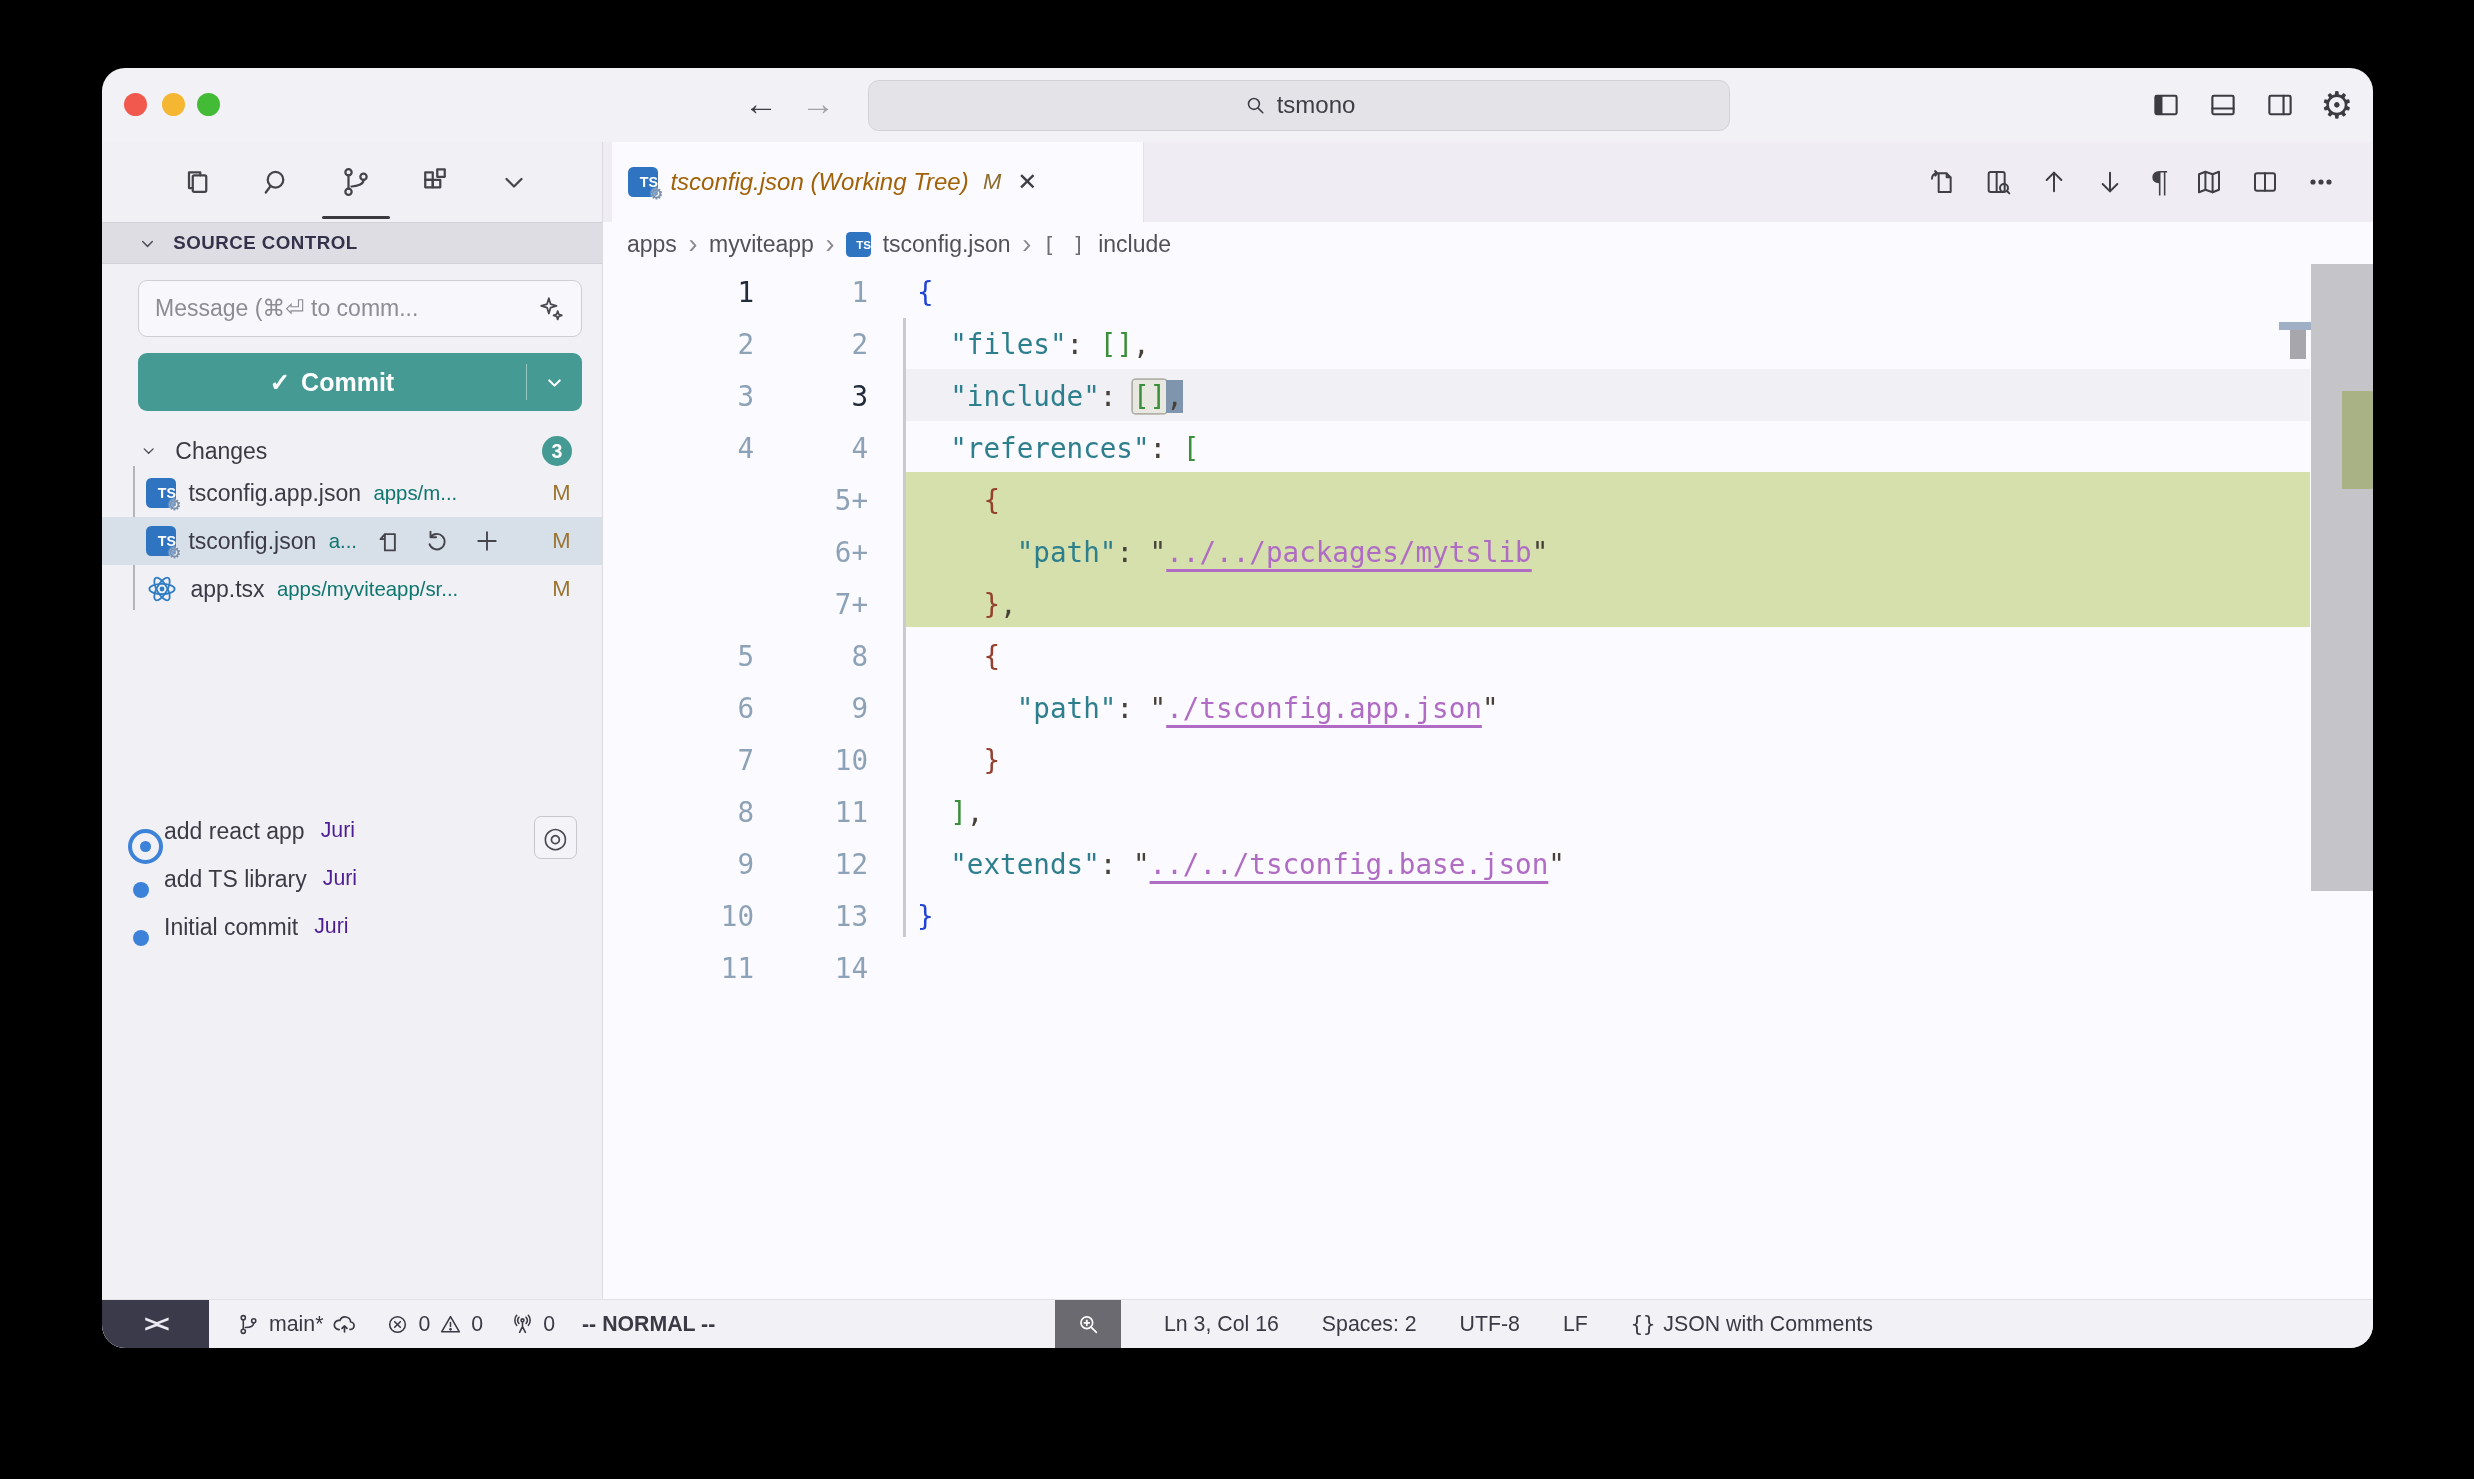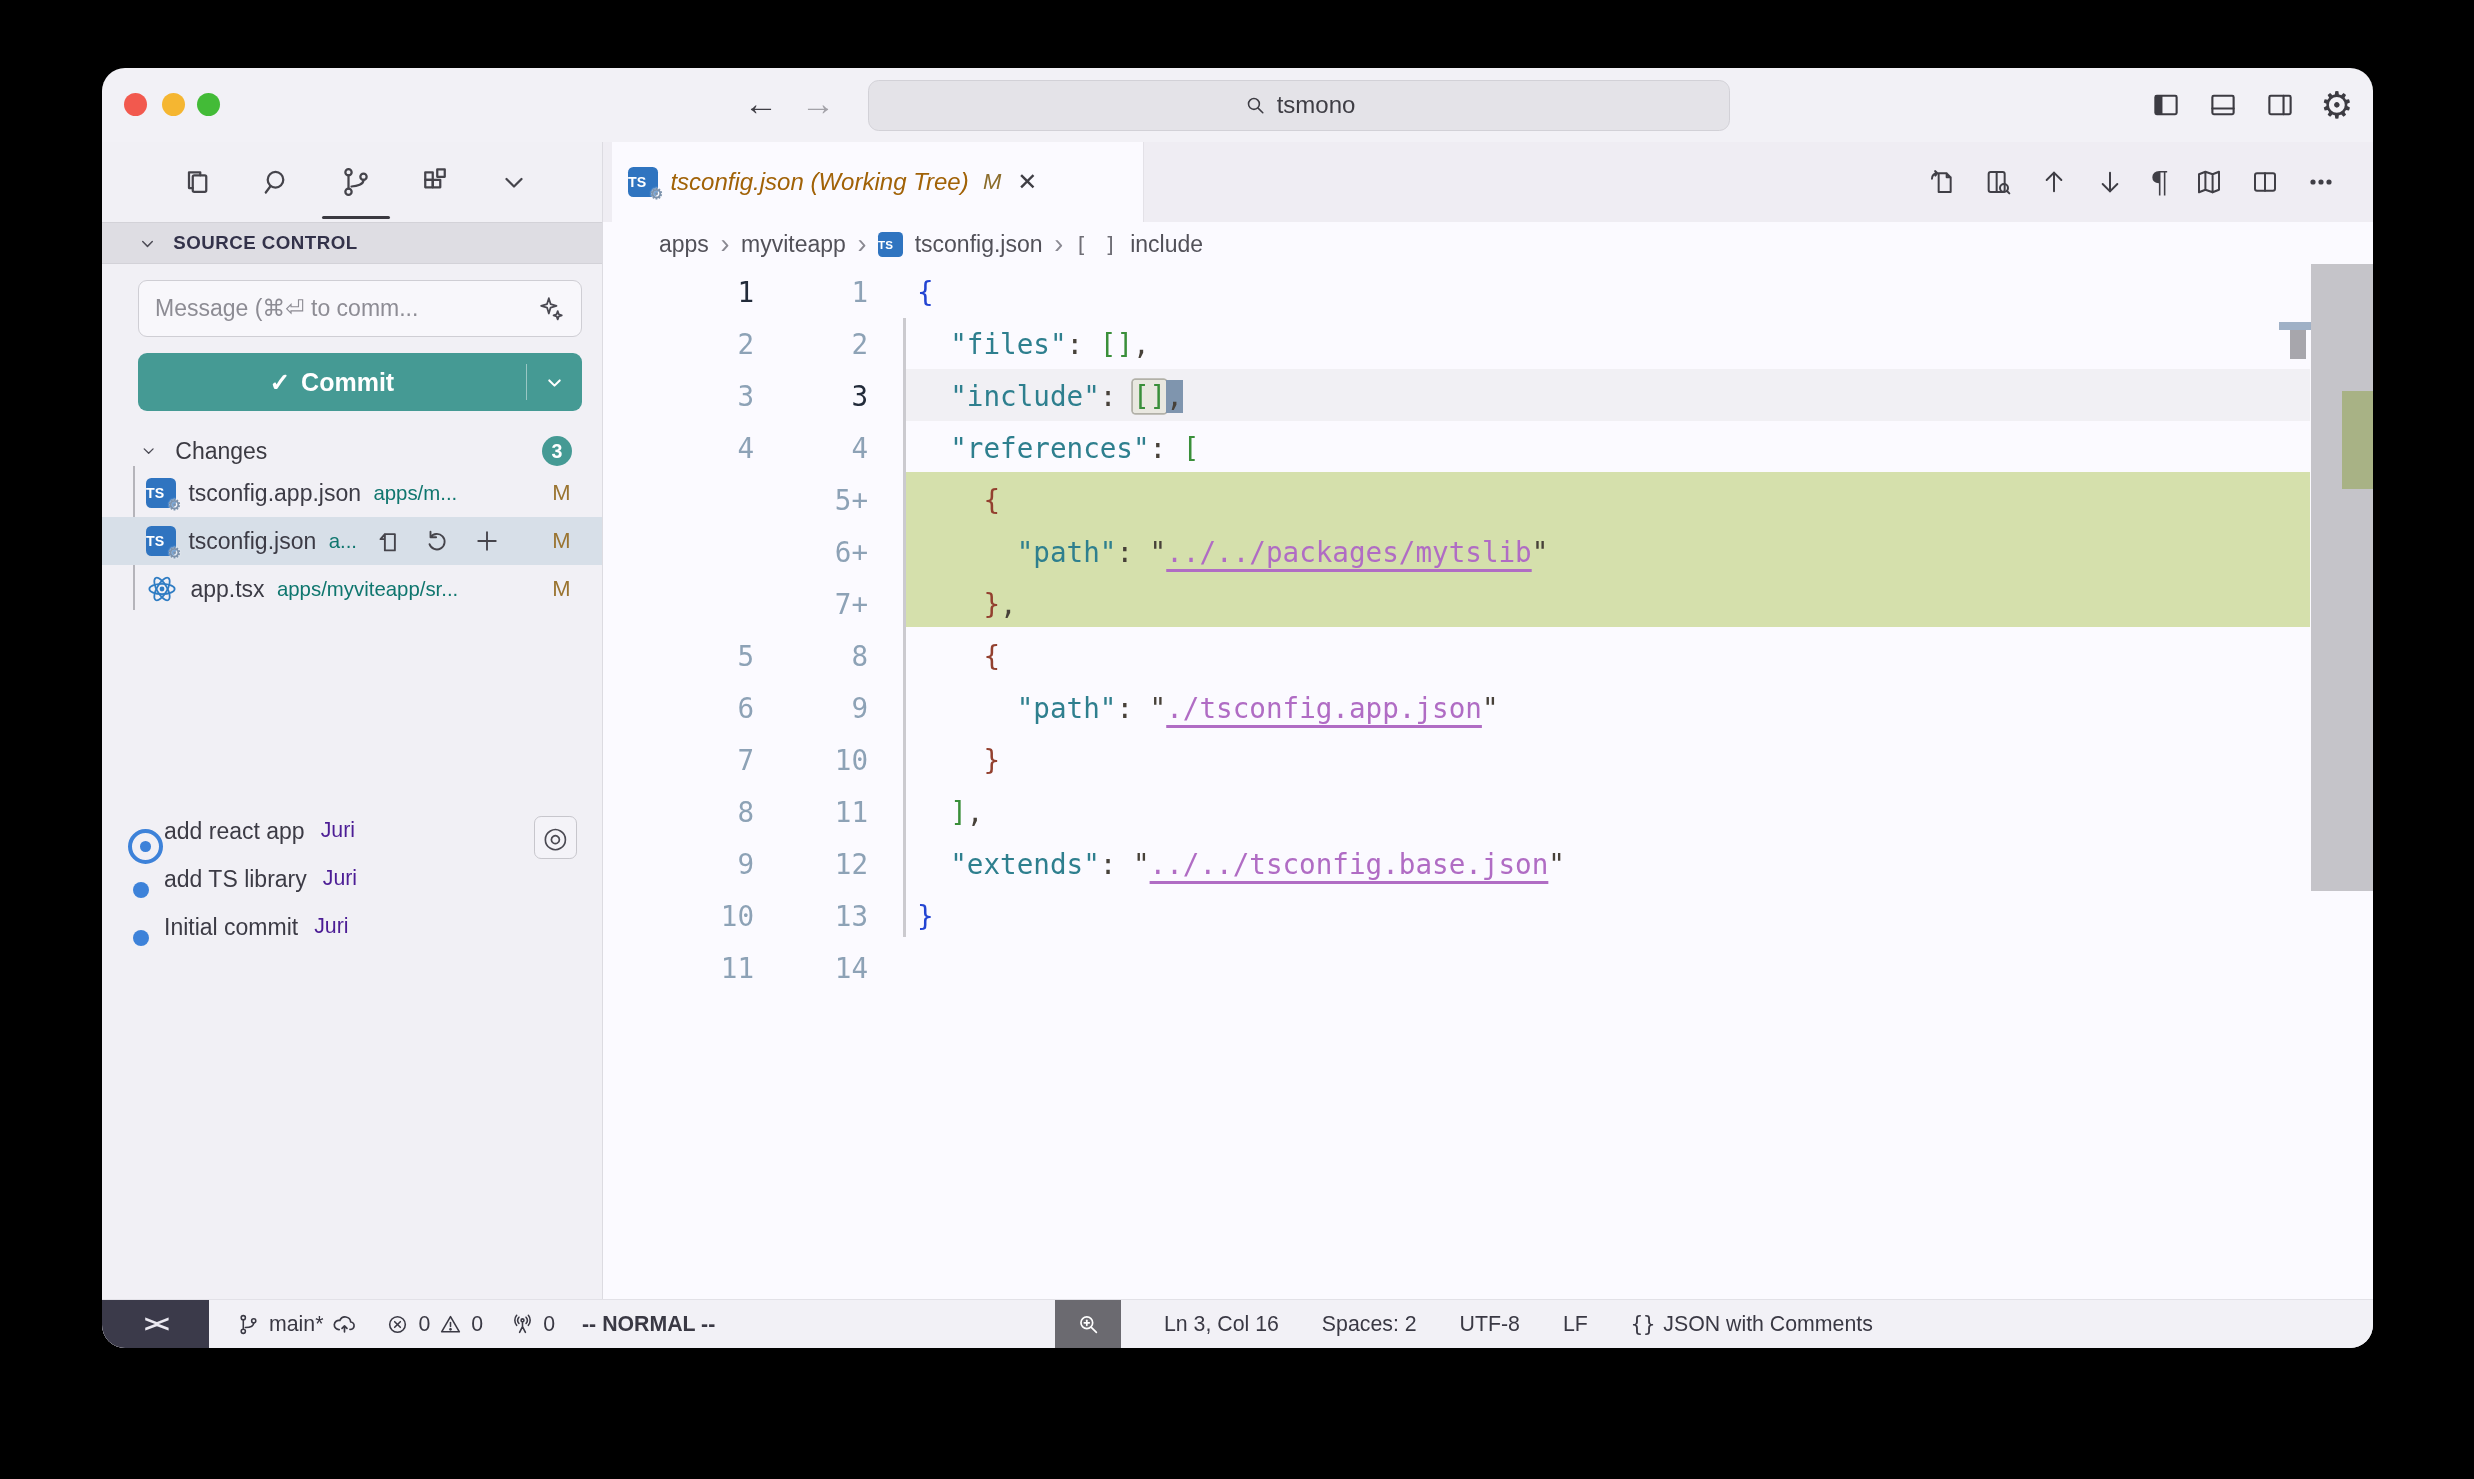--- a/index.html
+++ b/index.html
@@ -50,42 +50,42 @@
          font-size:19.6px;font-weight:bold;display:flex;align-items:center;justify-content:center}
   .filerow{height:48px;display:flex;align-items:center;padding-left:44px;position:relative}
   .filerow.sel{background:#d7dfe8}
   .filerow .fname{font-size:23px;color:#3c3b45;margin-left:12.4px;white-space:nowrap}
   .filerow .fdesc{font-size:20.4px;color:#0f766e;margin-left:12.4px;white-space:nowrap}
   .filerow .facts{display:flex;align-items:center;gap:19.6px;margin-left:16px;color:#45444b}
   .filerow .fm{margin-left:auto;width:27px;margin-right:27px;text-align:center;font-size:22px;color:#9a7430}
   .indentline{position:absolute;left:31px;top:324px;width:1.8px;height:144px;background:#b5b4ba}
 
   .tsicon{width:30px;height:30px;border-radius:5.3px;background:#2f74c0;color:#fff;font-weight:bold;font-size:14.2px;
-          display:flex;align-items:center;justify-content:flex-start;position:relative;flex:none}
+          display:flex;align-items:center;justify-content:flex-end;position:relative;flex:none}
   .tsicon .gear{position:absolute;right:-5.3px;bottom:-6.2px;font-size:15px;color:#7d93ad;text-shadow:0 0 1.8px #fff}
   .grow{height:48px;display:flex;align-items:flex-start;padding-left:62px;position:relative}
   .grow .gname{font-size:23px;color:#3c3b45;white-space:nowrap}
   .grow .gauthor{font-size:21.3px;color:#4c1d95;margin-left:16px}
   .gdot{position:absolute;left:31px;top:16px;width:16px;height:16px;border-radius:50%;background:#3d82d9}
   .ghead{position:absolute;left:26px;top:10.7px;width:27px;height:27px;border-radius:50%;border:4.4px solid #3d82d9;
          display:flex;align-items:center;justify-content:center}
   .ghead i{width:10.7px;height:10.7px;border-radius:50%;background:#3d82d9}
   .gbtn{position:absolute;right:25px;top:-1.8px;width:41px;height:41px;border:0.9px solid #c7c6cc;border-radius:7.1px;
         display:flex;align-items:center;justify-content:center;font-size:28.4px;color:#4a4952;background:#f4f3f8}
 
   
   .tabbar{height:80px;background:#efedf3;display:flex;align-items:center;position:relative}
   .tab{position:absolute;left:9px;top:0;width:532px;height:80px;background:#fbfaff;display:flex;align-items:center;
        padding-left:16px;box-sizing:border-box;border-right:0.9px solid #e3e1e7}
   .tab .ttitle{font-style:italic;font-size:24px;color:#a16207;margin-left:12.4px;white-space:nowrap}
   .tab .tm{font-style:italic;font-size:22px;color:#8b6c2b;margin-left:14.2px}
   .tab .tx{margin-left:16px;font-size:24px;color:#3f3e45}
   .edtools{position:absolute;right:36px;top:0;height:80px;display:flex;align-items:center;gap:24px;color:#403f46}
 
-  .breadcrumbs{height:44px;background:#fbfaff;display:flex;align-items:center;padding-left:56px;gap:11.6px;
+  .breadcrumbs{height:44px;background:#fbfaff;display:flex;align-items:center;padding-left:24px;gap:11.6px;
                font-size:23px;color:#525159}
   .breadcrumbs .bsep{color:#8a8992;font-size:27px;line-height:27px}
   .breadcrumbs .arr{font-family:"DejaVu Sans Mono",monospace;font-size:21.3px;color:#6f6e76;letter-spacing:1.8px}
   .breadcrumbs .tsicon{width:25px;height:25px;font-size:11.6px;border-radius:4.4px}
 
   
   .codearea{position:absolute;left:0;right:0;top:124px;bottom:0;overflow:hidden}
   .hl{position:absolute;left:300px;width:1407px;z-index:1}
   .hl.cur{top:103px;height:52px;background:#f1f0f4}
   .hl.add{top:206px;height:155px;background:#d5e0ac}

